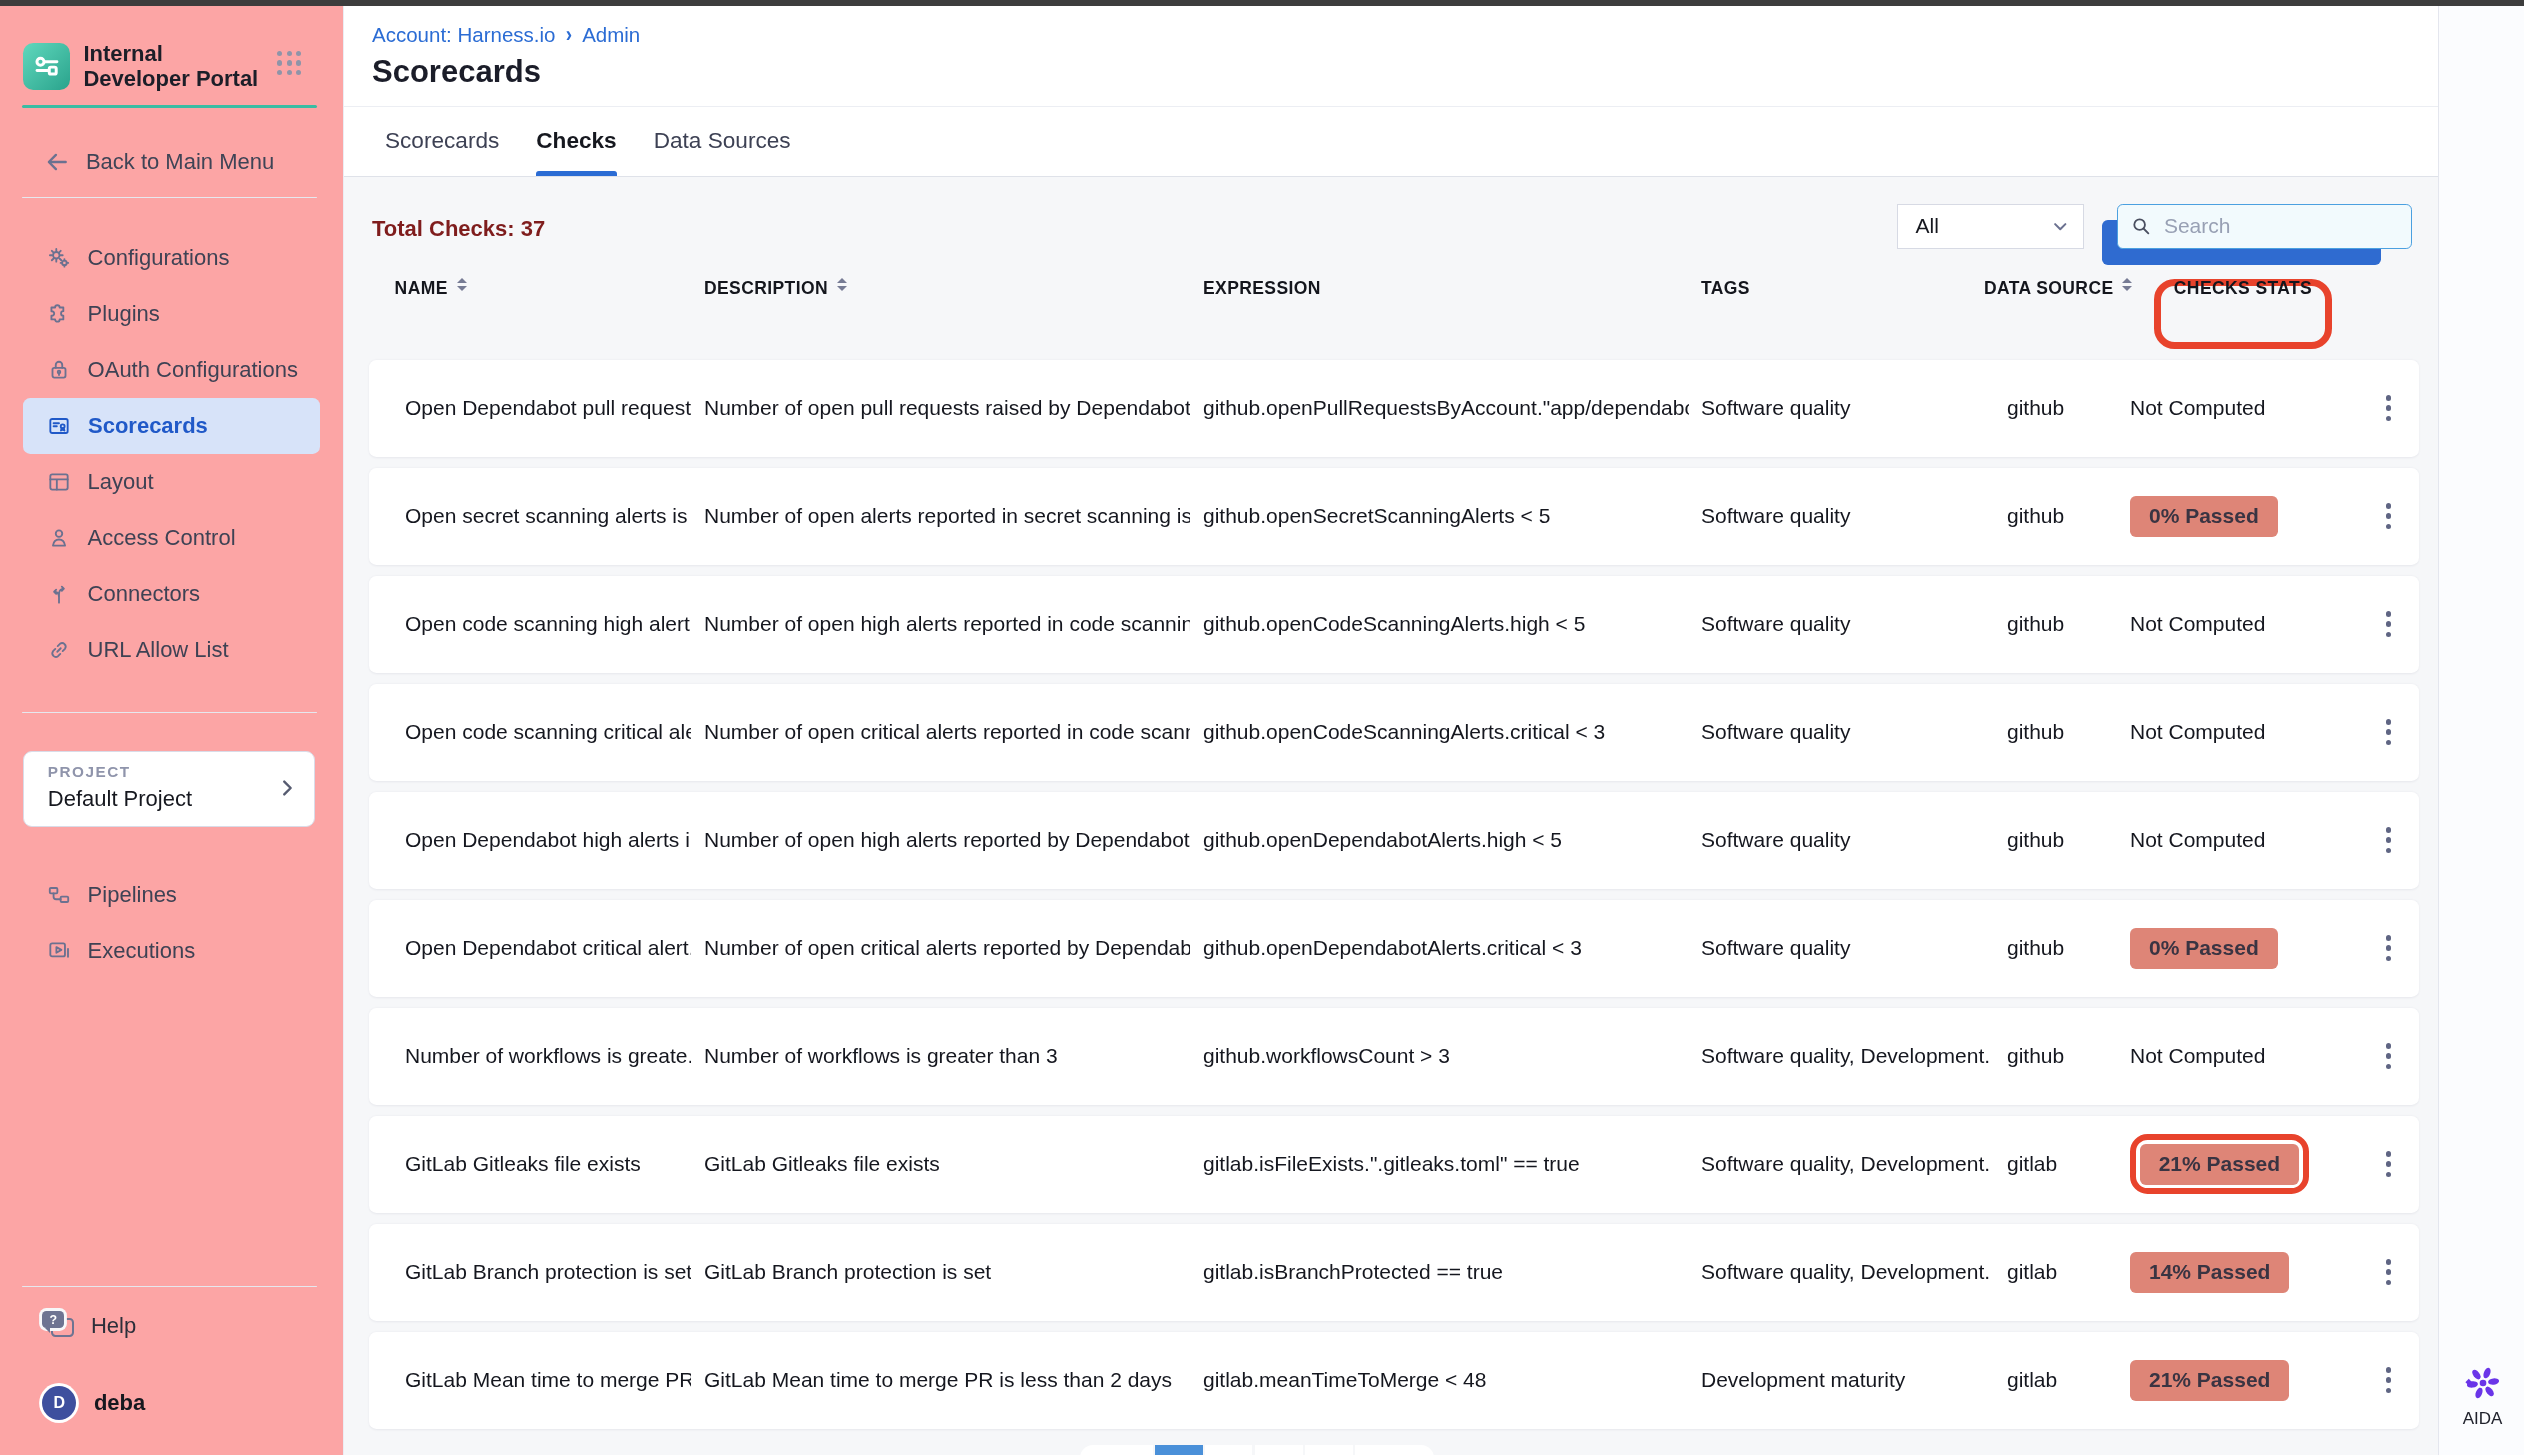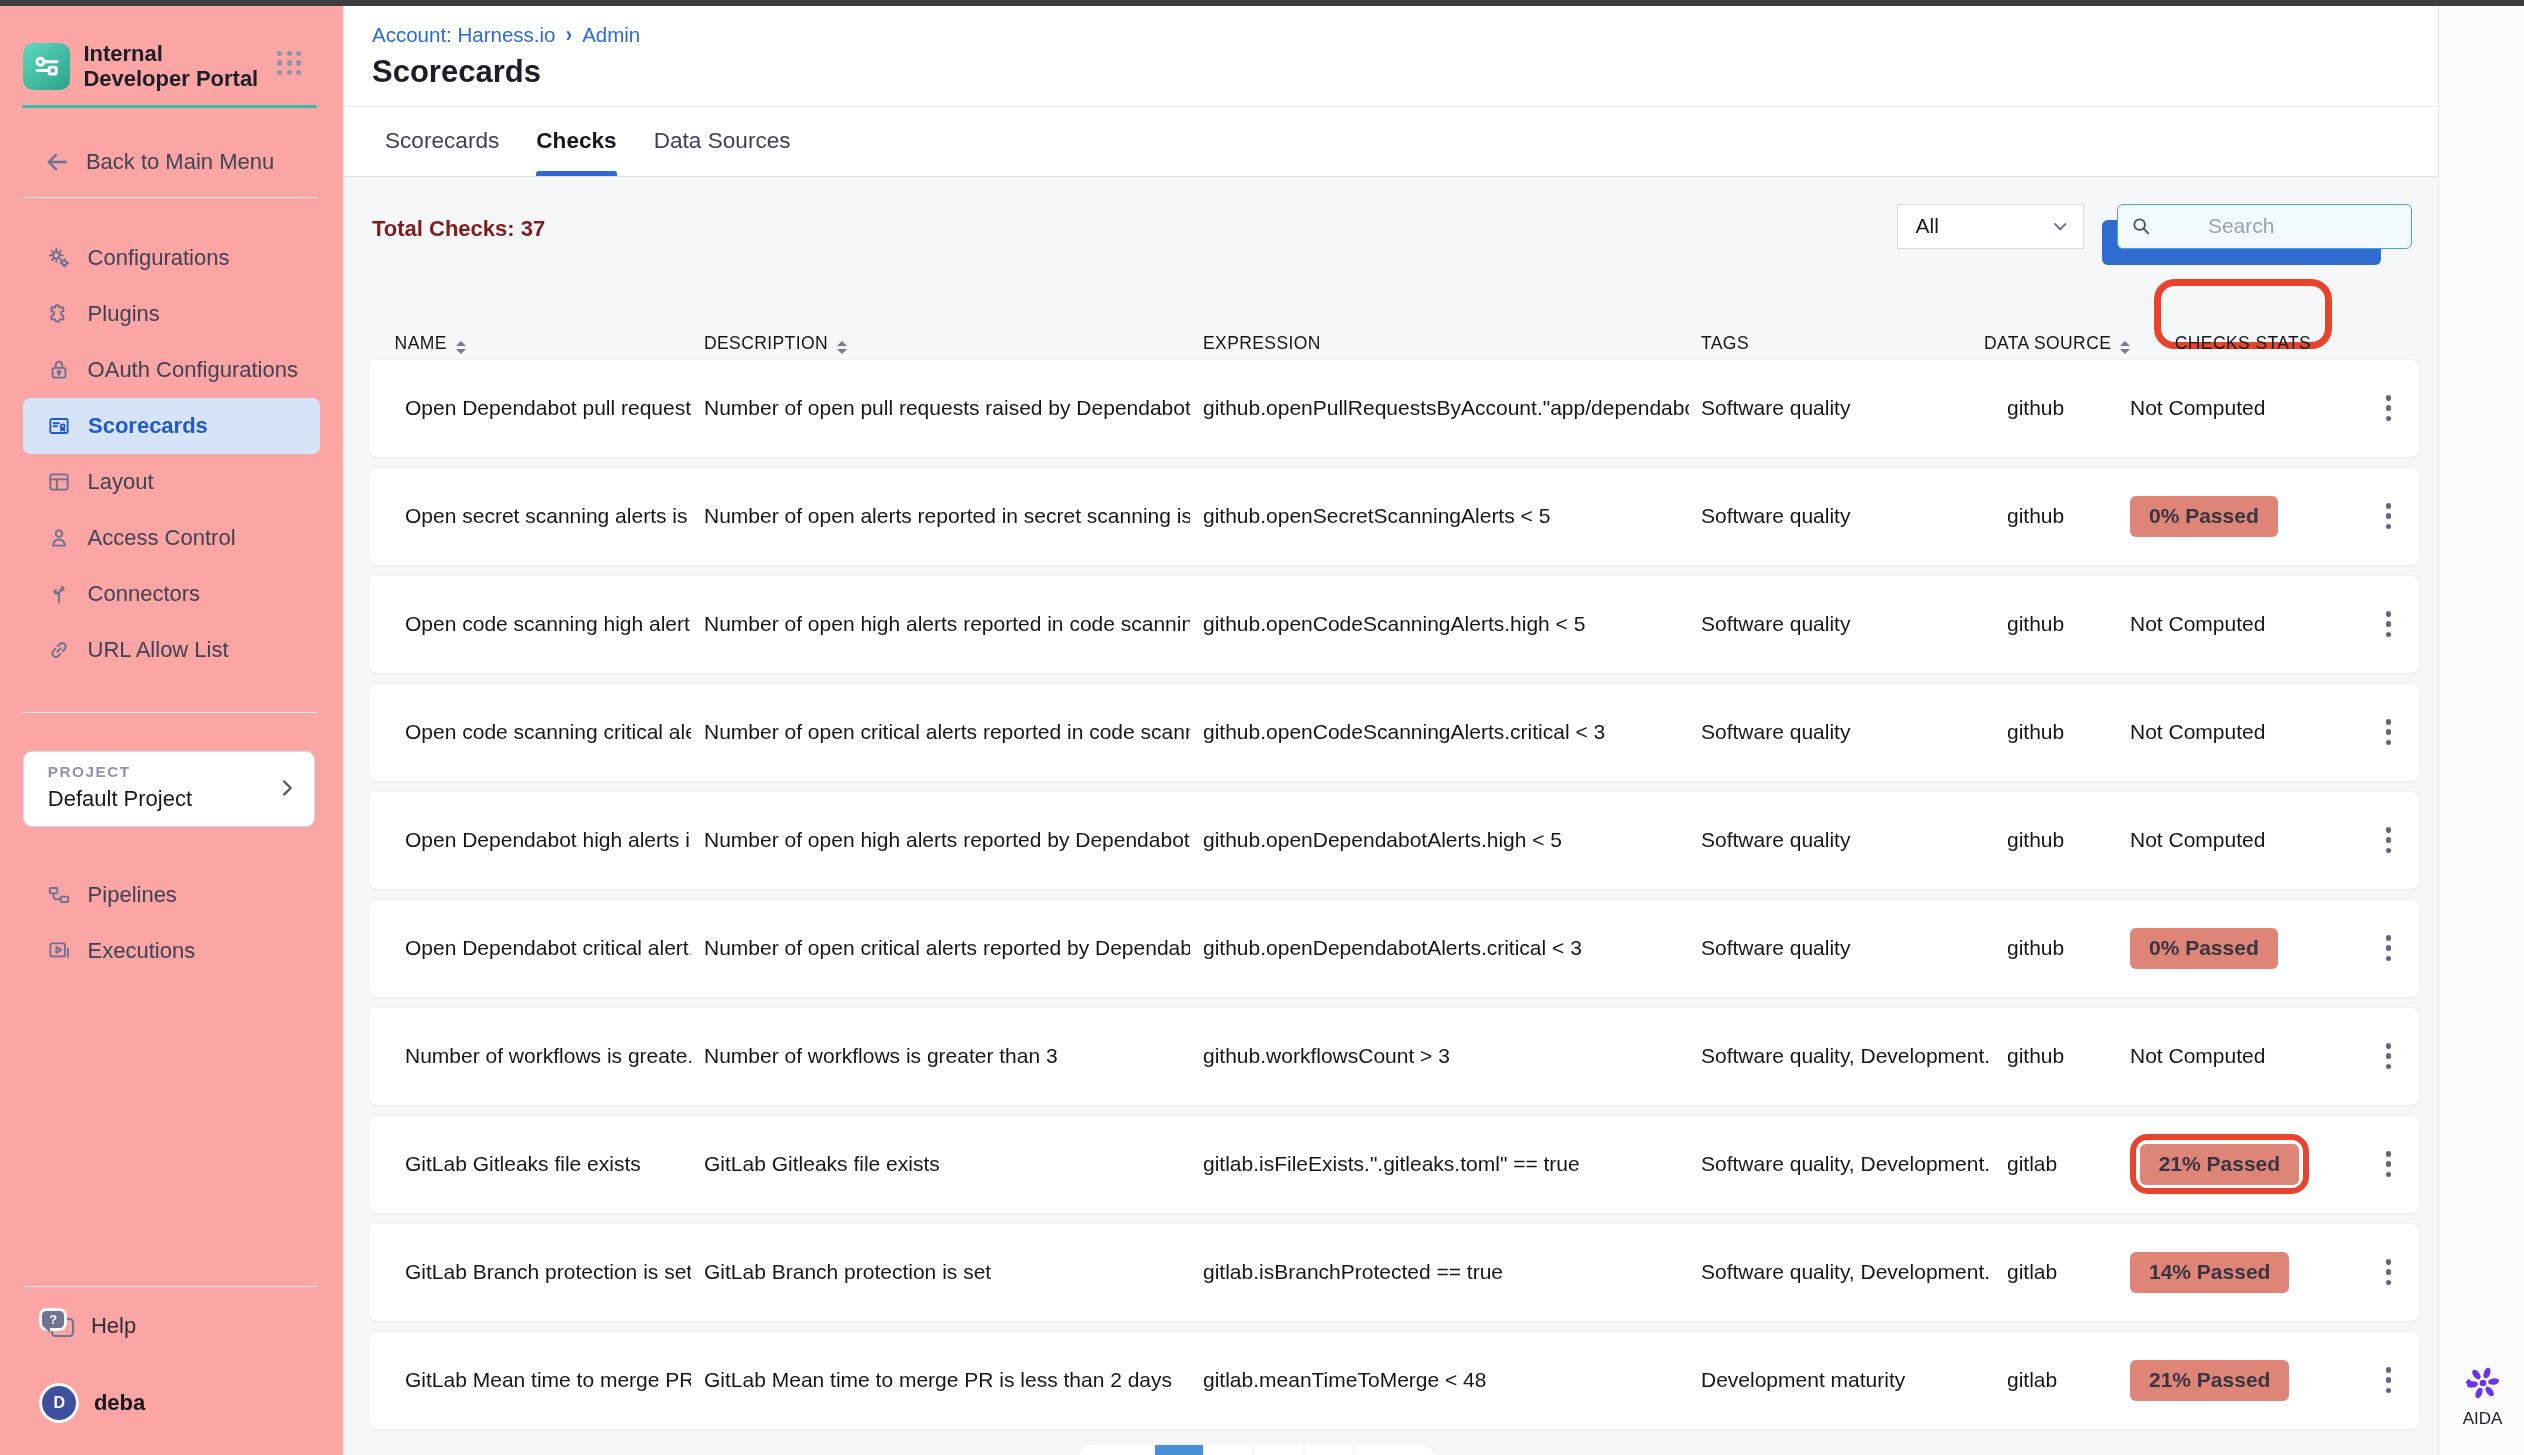--- a/index.html
+++ b/index.html
@@ -67,27 +67,27 @@
   .create-btn{position:absolute;right:144px;top:113px;height:45px;padding:0 25px;border:none;border-radius:5.8px;
               background:var(--button,#2f6bd0);color:#fff;font-size:22px;font-weight:700;cursor:pointer;
               font-family:inherit;display:flex;align-items:center;}
   .total-label{position:absolute;left:28px;top:210px;font-size:22px;font-weight:700;color:#7f1d1d;}
   .filter-select{position:absolute;left:1553px;top:198px;width:187px;height:45px;background:#fff;border:1.5px solid #d7dae4;
                  border-radius:0;box-sizing:border-box;display:flex;align-items:center;cursor:pointer;}
   .filter-value{margin-left:17.5px;font-size:21px;color:#16181f;}
   .filter-chev{position:absolute;right:13px;top:11.7px;width:20.5px;height:20.5px;}
   .filter-chev svg{width:20.5px;height:20.5px;stroke:#6b7190;stroke-width:2.4;fill:none;stroke-linecap:round;stroke-linejoin:round;}
   .search-box{position:absolute;left:1773px;top:198px;width:295px;height:45px;background:#f2fafd;border:1.5px solid var(--search-border,#4ba0e0);
-              border-radius:5.8px;box-sizing:border-box;display:flex;align-items:center;gap:44px;}
+              border-radius:5.8px;box-sizing:border-box;display:flex;align-items:center;}
   .search-box svg{width:22px;height:22px;margin-left:11.7px;stroke:#4a4f60;stroke-width:2;fill:none;stroke-linecap:round;flex:0 0 auto;}
   .search-input{flex:1;margin:0 10.2px;border:none;outline:none;background:transparent;font-size:21px;color:#16181f;font-family:inherit;}
   .search-input::placeholder{color:#98a0b4;}
 
   .thead{position:absolute;left:25px;top:272px;width:2050px;height:76px;}
-  .th{position:absolute;top:0;height:76px;display:flex;align-items:flex-end;gap:8.8px;font-size:17.5px;font-weight:400;
+  .th{position:absolute;top:0;height:76px;display:flex;align-items:flex-start;gap:8.8px;font-size:17.5px;font-weight:700;
       letter-spacing:0.4px;color:#14161d;}
   .sort{display:flex;flex-direction:column;gap:2.9px;}
   .sort i{display:block;width:0;height:0;border-left:5.1px solid transparent;border-right:5.1px solid transparent;}
   .sort .up{border-bottom:5.8px solid #767b94;}
   .sort .dn{border-top:5.8px solid #767b94;}
   .th-annotation{position:absolute;left:1785px;top:1.5px;width:178px;height:70px;border:7.3px solid var(--annotation,#e8432c);
                  border-radius:20.5px;box-sizing:border-box;pointer-events:none;}
   .th-checks_stats{left:1780px;width:188px;justify-content:center;}
 
   .rows{position:absolute;left:25px;top:354px;width:2050px;}

